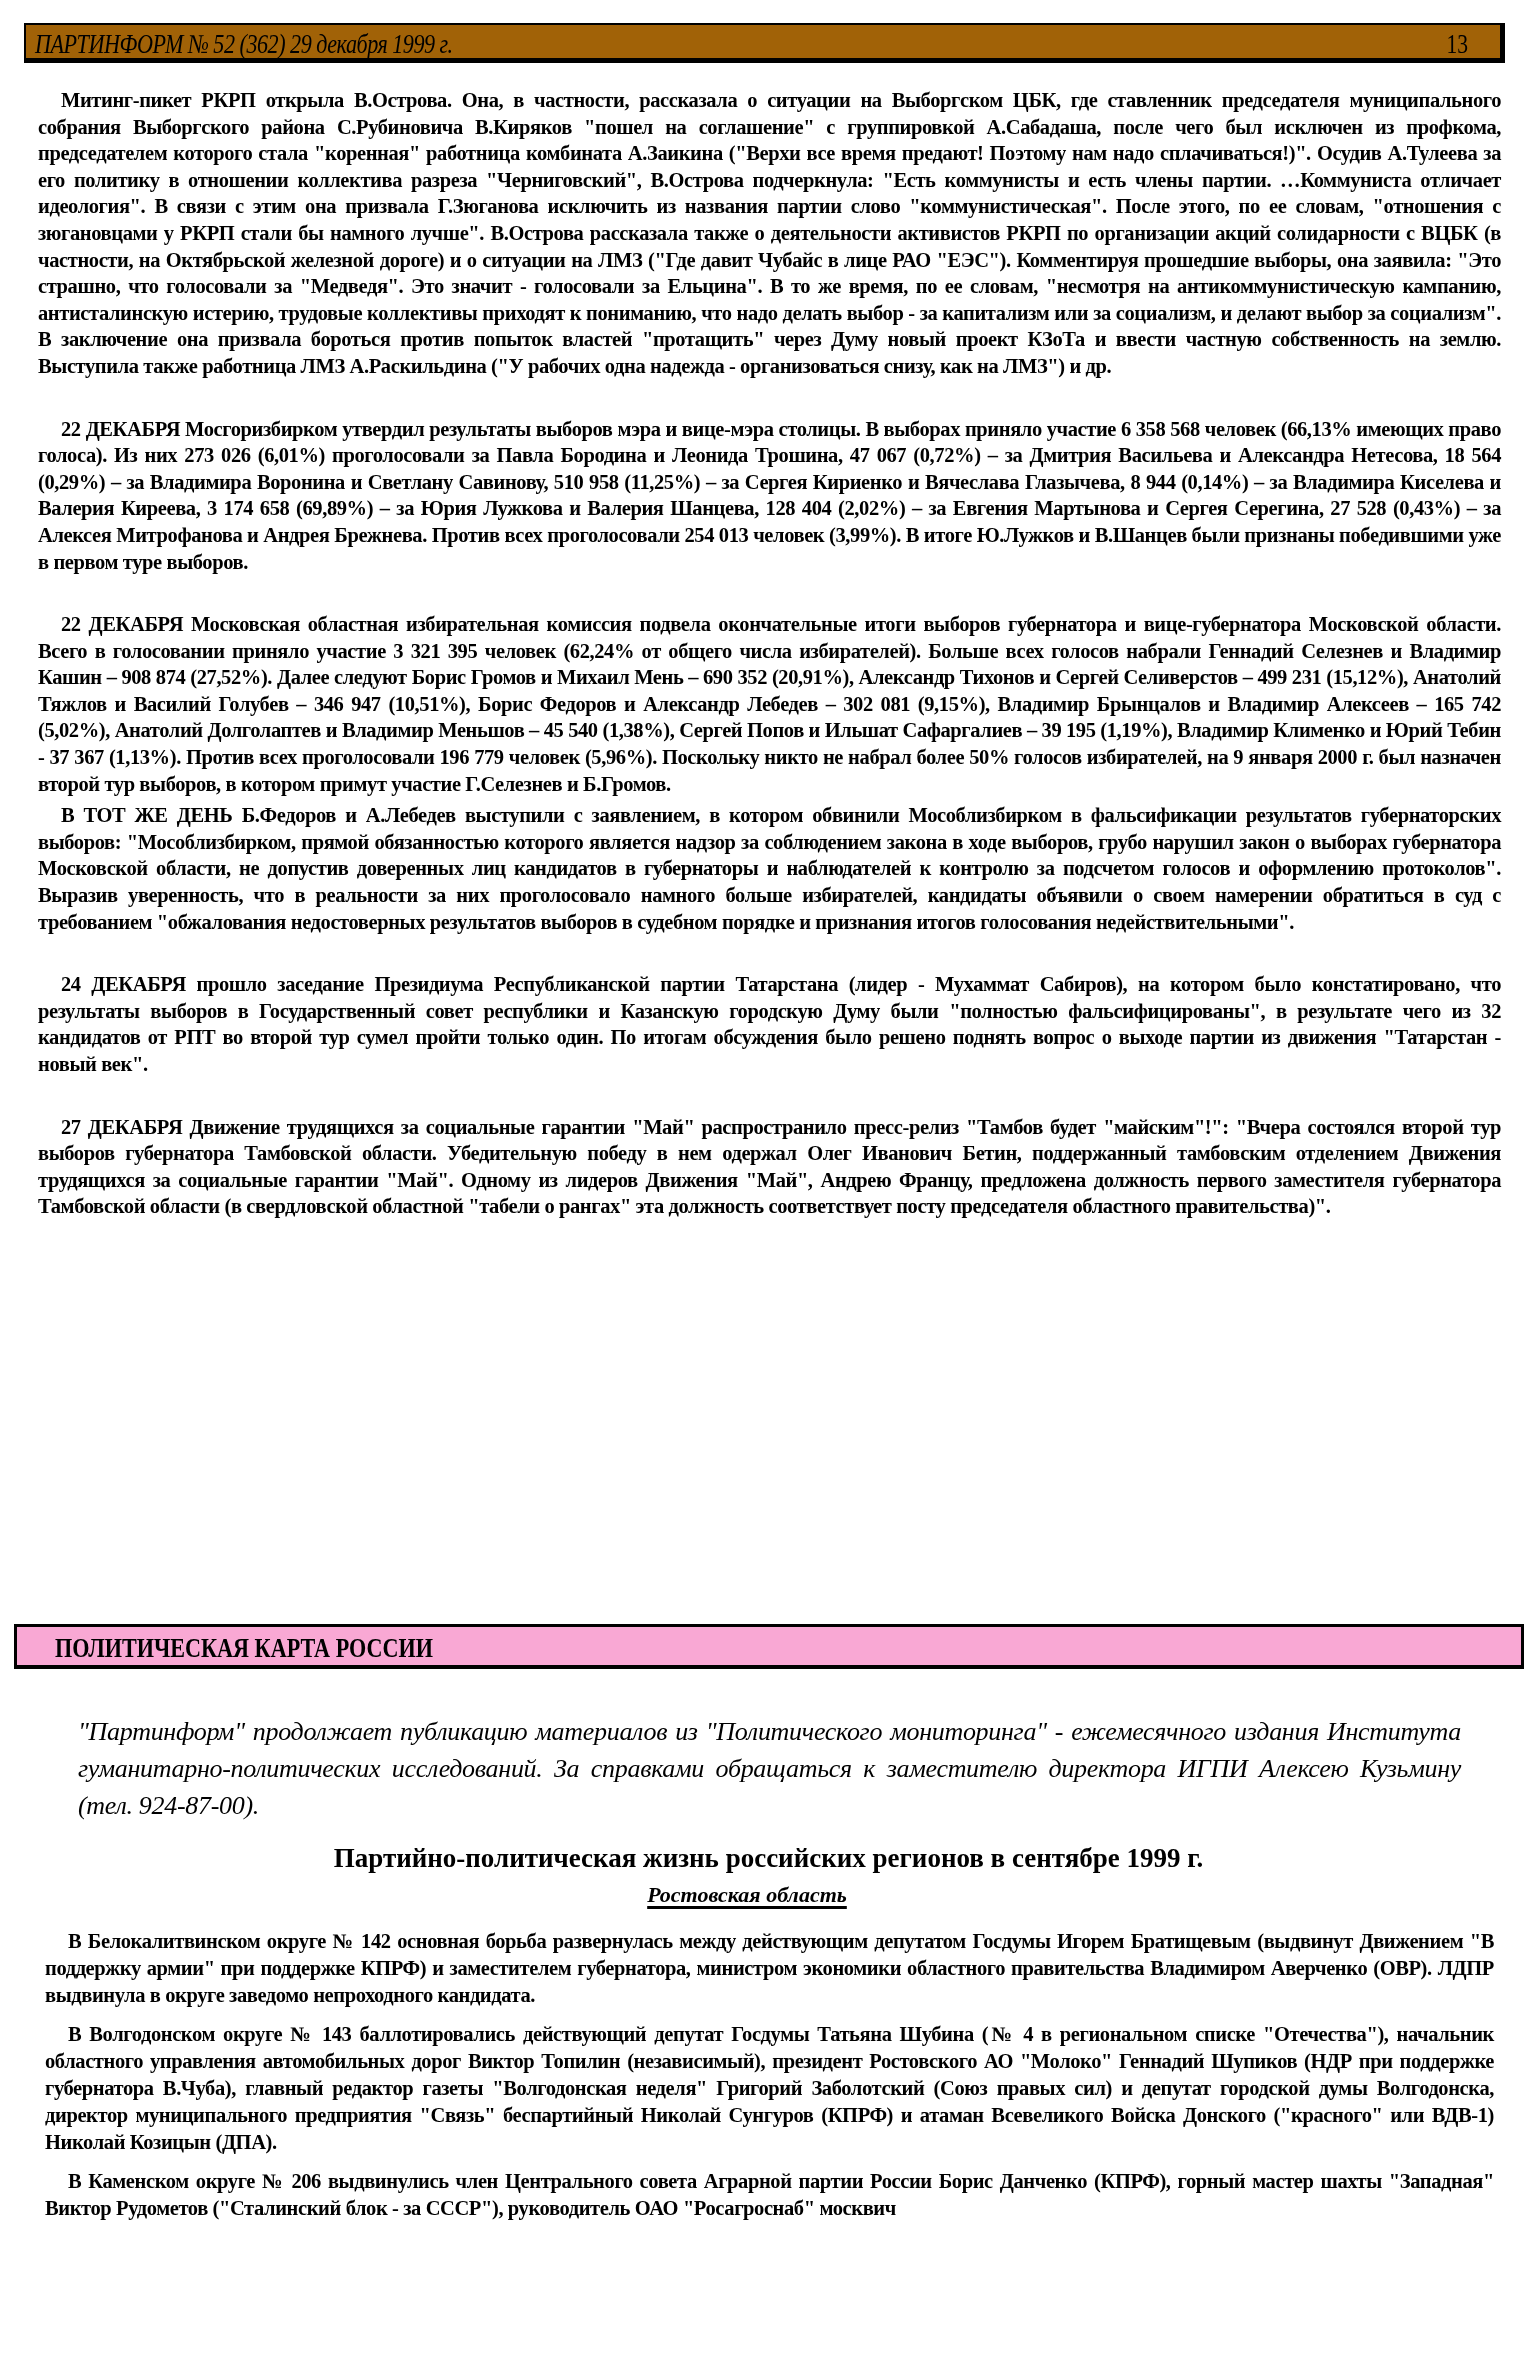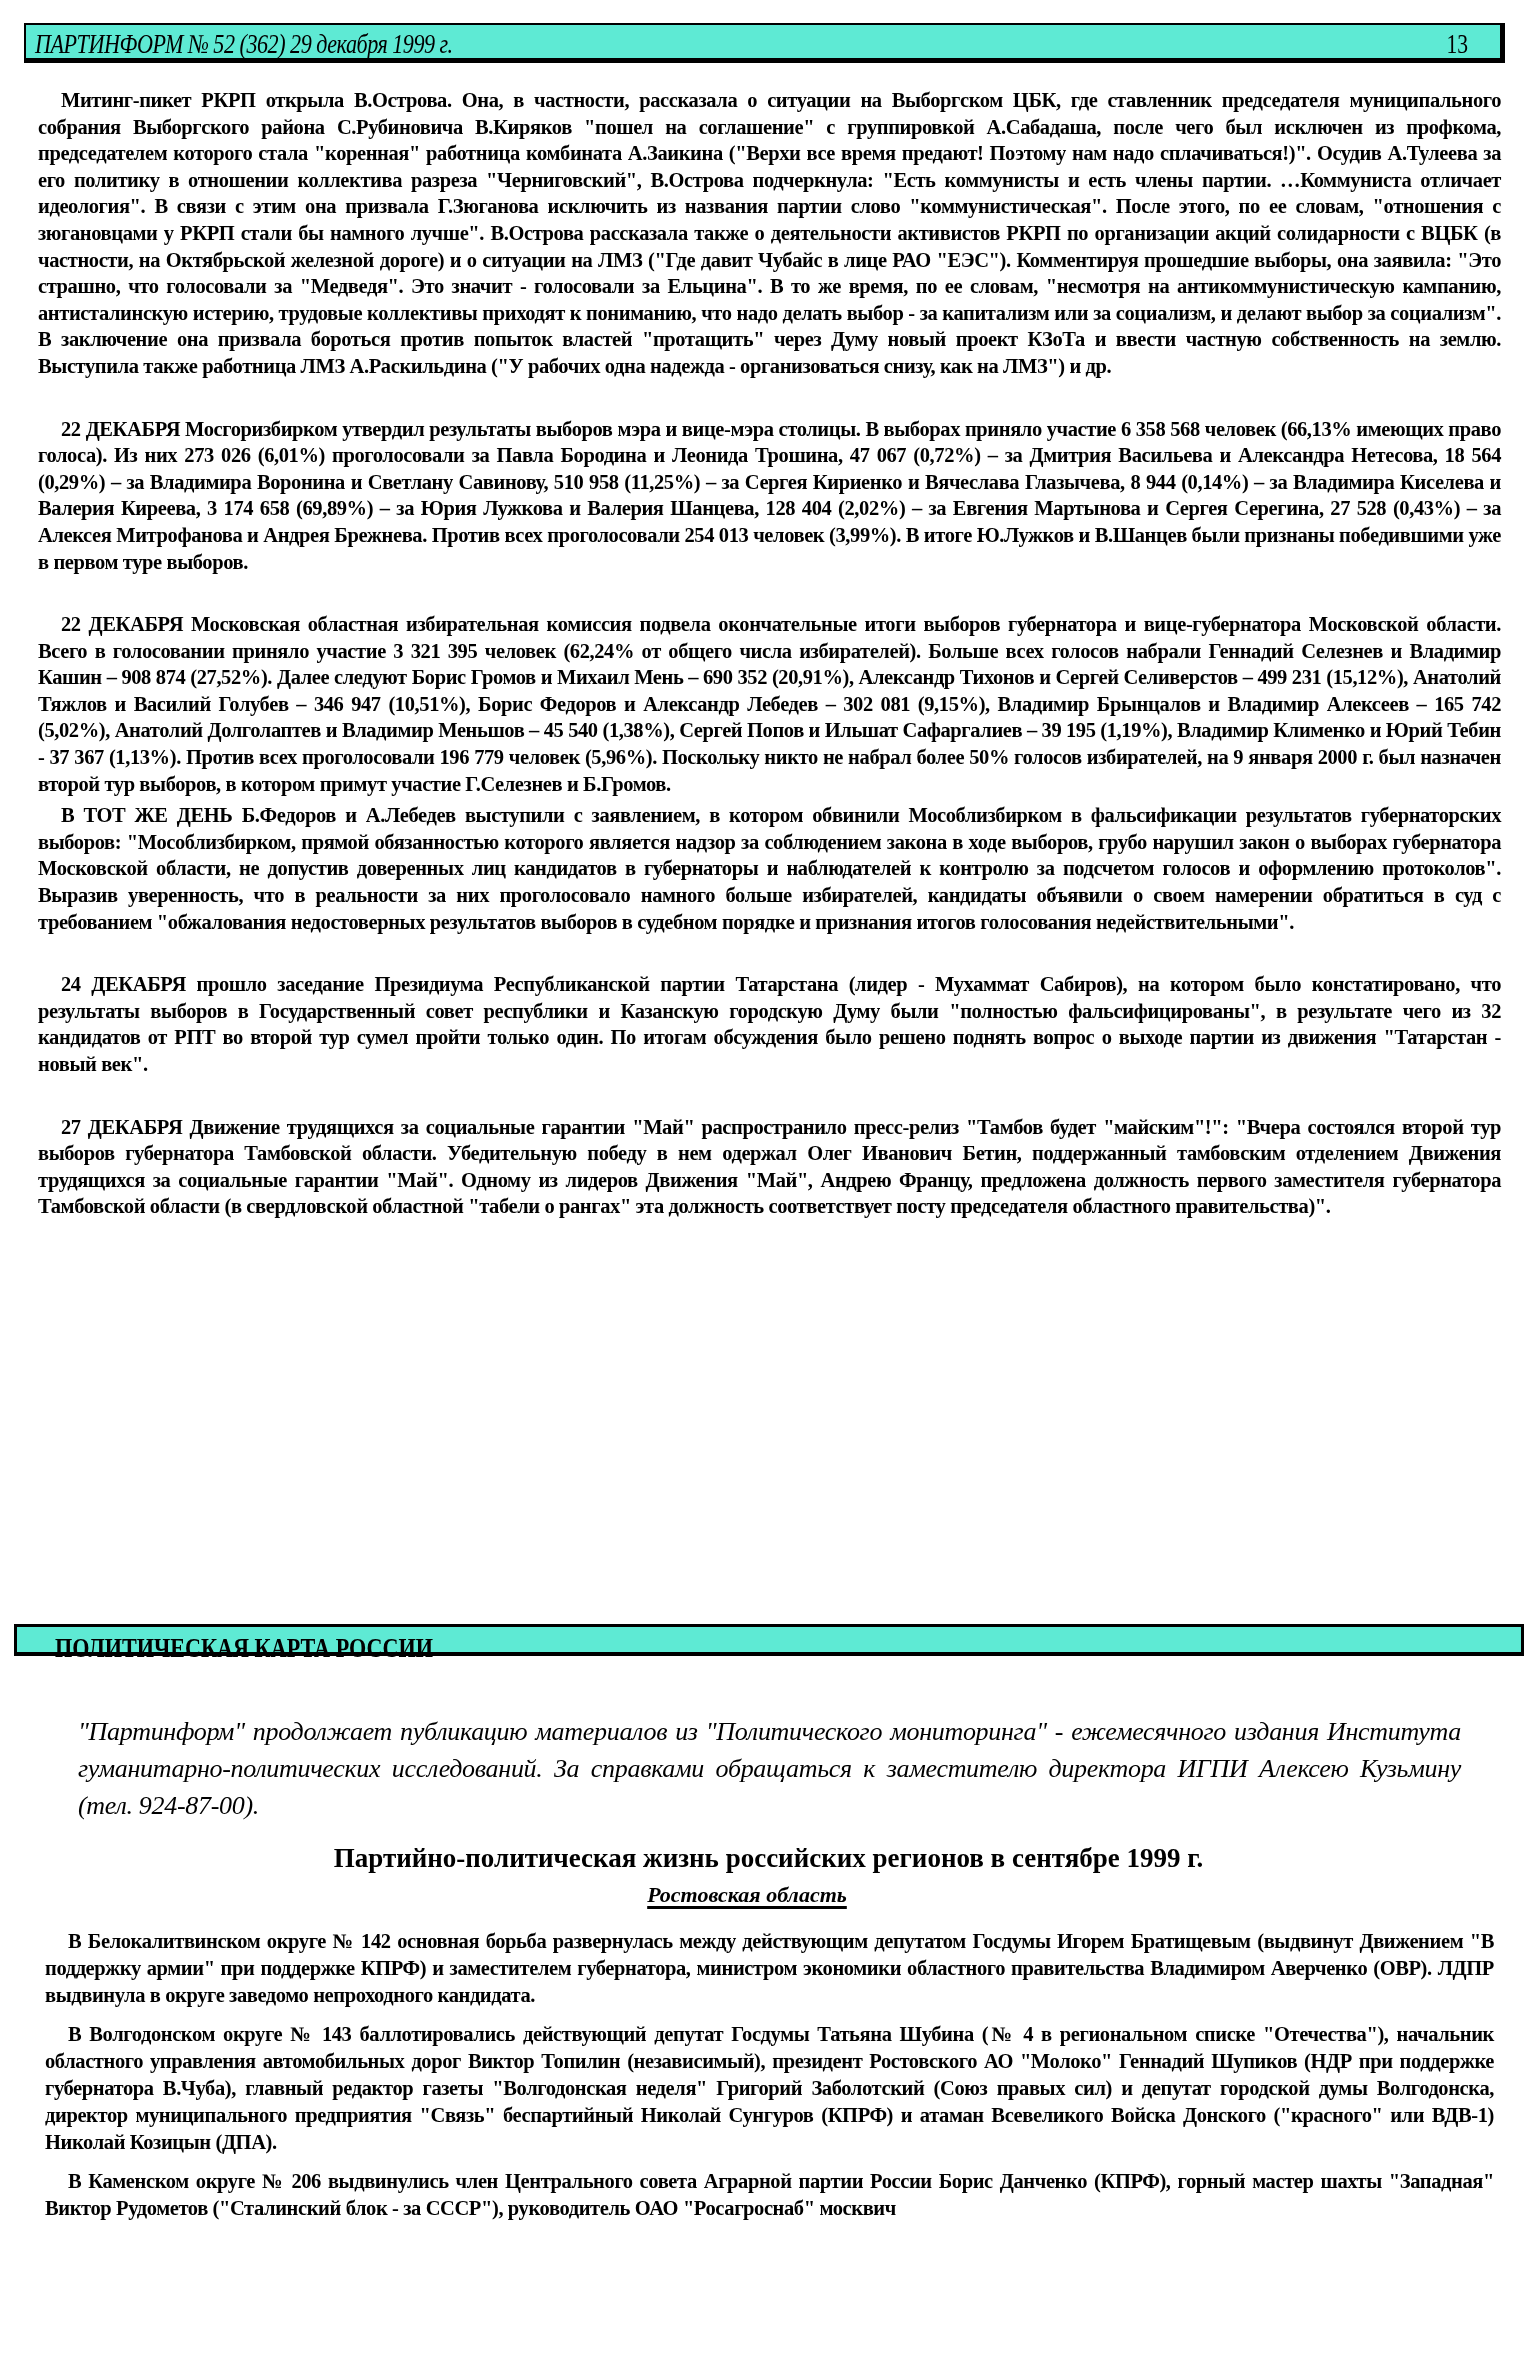--- a/index.html
+++ b/index.html
@@ -3,21 +3,21 @@
 <meta charset="utf-8">
 <style>
   html, body { margin: 0; padding: 0; background: #ffffff; }
   body {
     width: 1537px; height: 2377px; position: relative; overflow: hidden;
     font-family: "Liberation Serif", "DejaVu Serif", serif; color: #000;
   }
   .header-box {
     position: absolute; left: 24px; top: 23px; width: 1481px; height: 40px;
     border: 2.6px solid #000; border-bottom-width: 5.1px; border-right-width: 5.1px;
-    box-sizing: border-box; background: #5eead4;
+    box-sizing: border-box; background: #a16207;
   }
   .header-title {
     position: absolute; left: 9px; top: 3.8px; font-style: italic;
     font-size: 27px; letter-spacing: -0.6px; transform: scaleX(0.82); transform-origin: left top;
     white-space: nowrap;
   }
   .header-page {
     position: absolute; right: 32px; top: 3.8px; font-size: 27px;
     transform: scaleX(0.8); transform-origin: right top;
   }
@@ -25,22 +25,22 @@
     position: absolute; left: 33px; width: 1473px;
   }
   .para {
     font-weight: bold; font-size: 20.5px; line-height: 26.6px;
     text-align: justify; text-indent: 23px; margin: 5px;
     letter-spacing: -0.4px;
   }
   .gap { height: 26px; }
   .date { font-weight: bold; }
   .section-bar {
-    position: absolute; left: 14px; top: 1624px; width: 1510px; height: 32px;
-    background: #5eead4; border: 3.2px solid #000; border-bottom-width: 4.5px;
+    position: absolute; left: 14px; top: 1624px; width: 1510px; height: 45px;
+    background: #f9a8d4; border: 3.2px solid #000; border-bottom-width: 4.5px;
     box-sizing: border-box;
   }
   .section-title {
     position: absolute; left: 38px; top: 6.4px; font-weight: bold; font-size: 27px;
     transform: scaleX(0.82); transform-origin: left top; white-space: nowrap;
   }
   .intro {
     position: absolute; left: 78px; top: 1713px; width: 1383px;
     font-style: italic; font-size: 26px; line-height: 37px; text-align: justify;
     letter-spacing: -0.3px;

